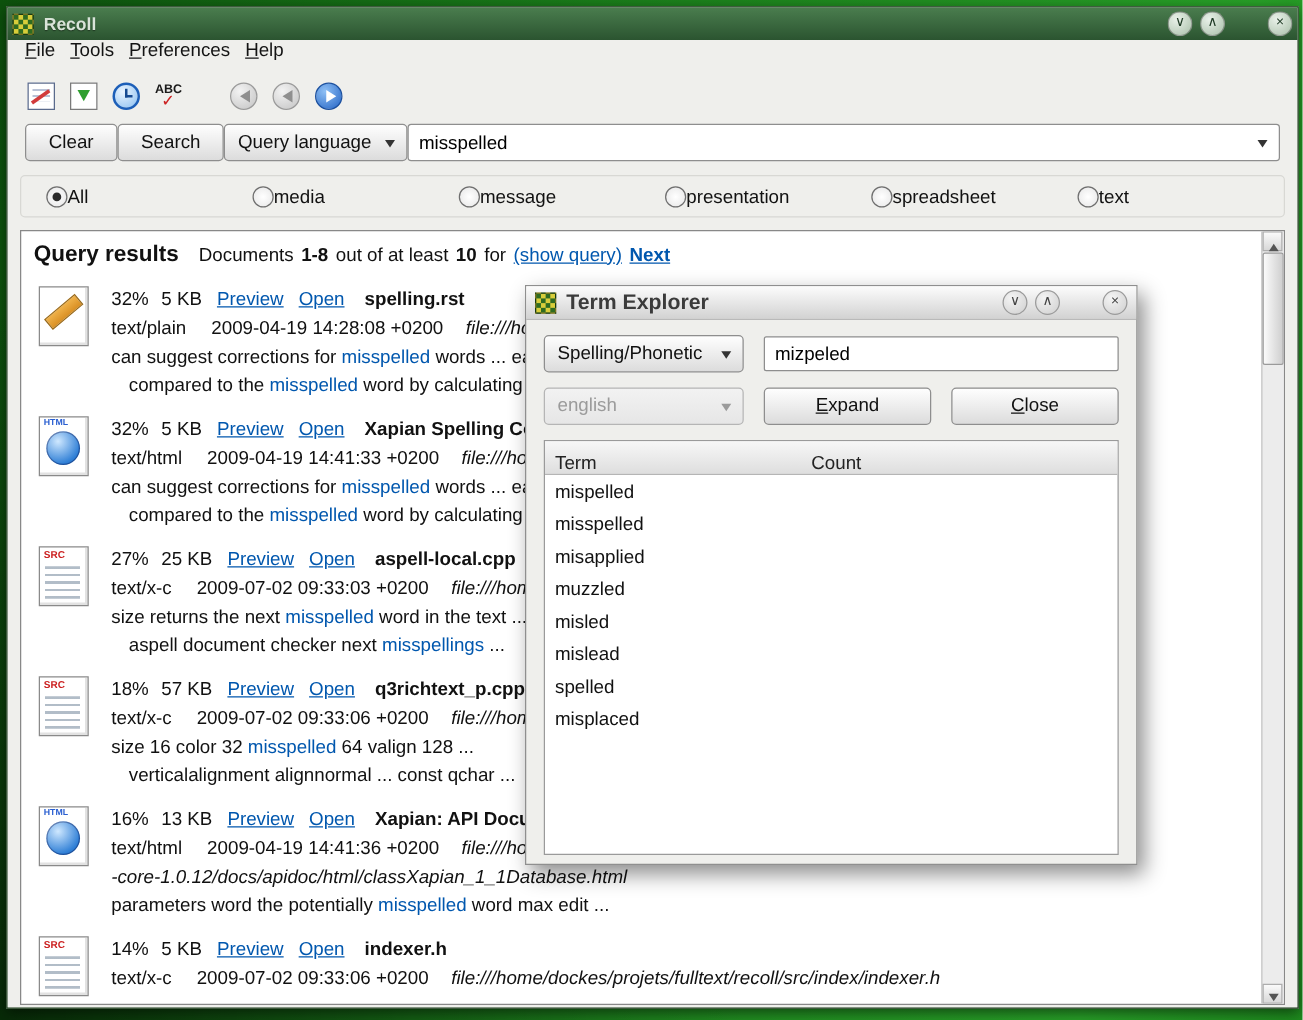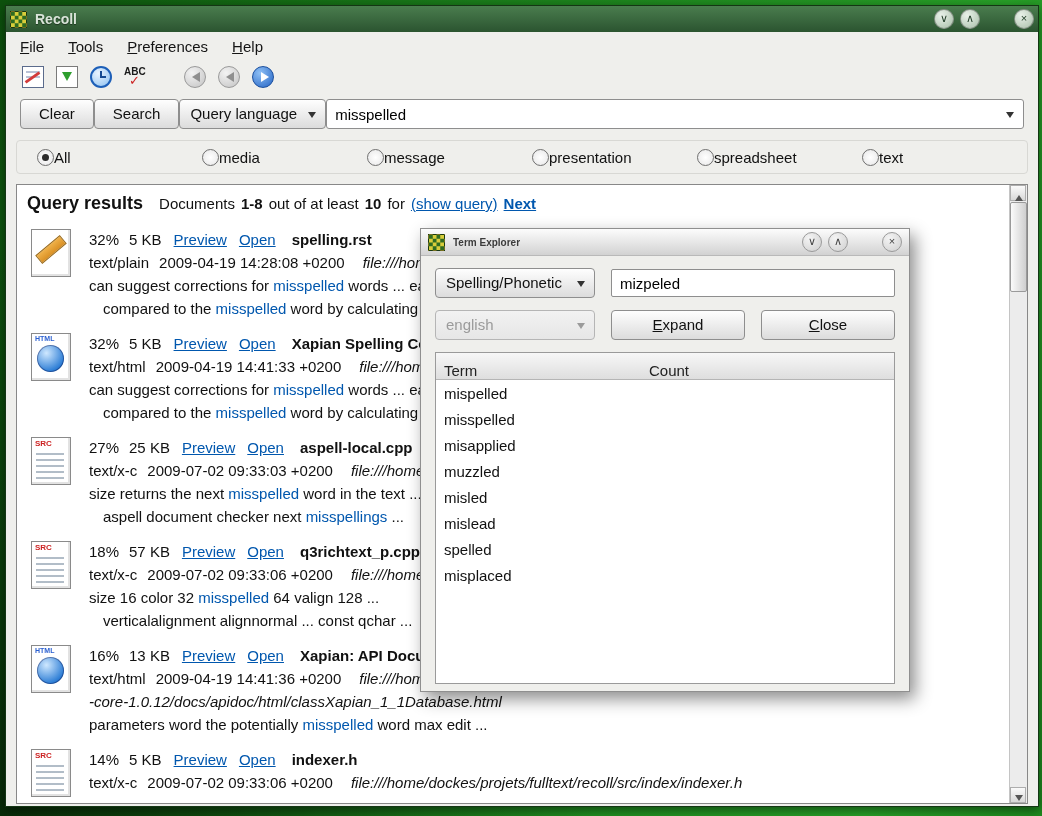--- a/index.html
+++ b/index.html
@@ -20,21 +20,21 @@
     background-size:7.5px 7.5px;border:1px solid rgba(0,0,0,.45);}
   .title-text{color:#d9e4d9;font-weight:bold;font-size:14px;margin-left:8px;
     text-shadow:0 1px 1px rgba(0,0,0,.45);}
   .tb-controls{margin-left:auto;display:flex;align-items:center;gap:6px;}
   .ctrl{width:18px;height:18px;border-radius:50%;font-size:11px;line-height:17px;text-align:center;
     background:radial-gradient(circle at 35% 30%,#e9f1e9,#a9bfa9);
     color:#1e3a24;border:1px solid rgba(0,0,0,.3);}
   .ctrl.far{margin-left:28px;}
   .ctrl.gray{background:radial-gradient(circle at 35% 30%,#f4f4f4,#cfcfcf);color:#444;border-color:#9a9a9a;}
   
-  .menubar{height:28px;display:flex;align-items:center;padding-left:14px;gap:24px;
+  .menubar{height:28px;display:flex;align-items:flex-start;padding-left:14px;gap:12px;
     font-size:15px;color:#141414;}
   .menu-item{display:inline-block;}
   .menu-item::first-letter{text-decoration:underline;}
   
   .toolbar{height:34px;display:flex;align-items:center;padding-left:16px;gap:12px;}
   .ticon{width:22px;height:22px;position:relative;flex:none;}
   [data-name="clear-search-icon"]{background:#fff;border:1px solid #5b6b8c;width:20px;height:20px;}
   [data-name="clear-search-icon"]::before{content:"";position:absolute;left:3px;top:4px;right:3px;height:10px;
     background:repeating-linear-gradient(180deg,#b9c2d6 0 2px,transparent 2px 5px);}
   [data-name="clear-search-icon"]::after{content:"";position:absolute;left:1px;top:9px;width:17px;height:3px;
@@ -99,38 +99,38 @@
     box-shadow:inset 0 0 0 1px rgba(0,0,60,.35);}
   .ihtml{position:absolute;left:8px;top:3px;font-size:7px;font-weight:bold;color:#2a5fd0;}
   .isrc{position:absolute;left:8px;top:3px;font-size:8px;font-weight:bold;color:#cc2222;}
   .idots{position:absolute;left:9px;top:17px;width:28px;height:26px;opacity:.65;
     background:repeating-linear-gradient(180deg,#8899aa 0 2px,transparent 2px 6px);}
   .rbody{font-size:15px;color:#111;}
   .rline{line-height:23px;white-space:nowrap;}
   .rel{margin-right:10px;} .size{margin-right:12px;}
   .rbody .lnk{margin-right:12px;}
   .rtitle{font-weight:bold;margin-left:4px;}
-  .mime{margin-right:10px;} .date{margin-right:18px;}
+  .mime{margin-right:20px;} .date{margin-right:18px;}
   .url{font-style:italic;}
   .hl{color:#0057ae;}
   .indent{padding-left:14px;}
   
   .vscroll{position:absolute;right:0;top:0;width:17px;height:100%;background:#ececec;border-left:1px solid #c4c4c4;}
   .sarrow{position:absolute;left:0;width:16px;height:16px;background:linear-gradient(#fafafa,#d8d8d8);border:1px solid #adadad;box-sizing:border-box;}
   .sarrow.up{top:0;} .sarrow.down{bottom:0;}
   .sarrow.up::after{content:"";position:absolute;left:4px;top:5px;border:4px solid transparent;border-bottom:6px solid #555;}
   .sarrow.down::after{content:"";position:absolute;left:4px;top:7px;border:4px solid transparent;border-top:6px solid #555;}
   .sthumb{position:absolute;left:0;top:17px;width:15px;height:88px;border:1px solid #9a9a9a;border-radius:2px;
     background:linear-gradient(90deg,#fbfbfb,#cfcfcf);}
   
   .dialog{position:absolute;left:420px;top:228px;width:488px;height:462px;z-index:50;
     background:#efefec;border:1px solid #8f8f8f;box-shadow:5px 7px 16px rgba(0,0,0,.45);}
   .dtitle{height:26px;background:linear-gradient(#fcfcfc,#d2d2d2);display:flex;align-items:center;
     padding:0 7px;border-bottom:1px solid #b9b9b9;}
-  .dtitle-text{color:#3b3b3b;font-weight:bold;font-size:10px;margin-left:8px;text-align:right;}
+  .dtitle-text{color:#3b3b3b;font-weight:bold;font-size:17px;margin-left:8px;text-align:right;}
   .dbody{padding:12px 14px;}
   .drow{display:flex;align-items:center;gap:16px;margin-bottom:12px;}
   .combo.fixed{width:120px;flex:none;}
   .dinput{flex:1;height:26px;background:#fff;border:1px solid #8e8e8e;border-radius:2px;display:flex;align-items:center;}
   .dinput input{border:none;outline:none;background:transparent;flex:1;font-size:15px;padding:0 8px;
     font-family:"Liberation Sans","DejaVu Sans",sans-serif;}
   .ttable{border:1px solid #9a9a9a;background:#fff;height:330px;overflow:hidden;}
   .thead{height:26px;display:flex;background:linear-gradient(#f7f7f7,#dedede);
     border-bottom:1px solid #b5b5b5;font-size:15px;color:#222;align-items:flex-end;}
   .tcell.term{width:197px;padding-left:8px;flex:none;}

